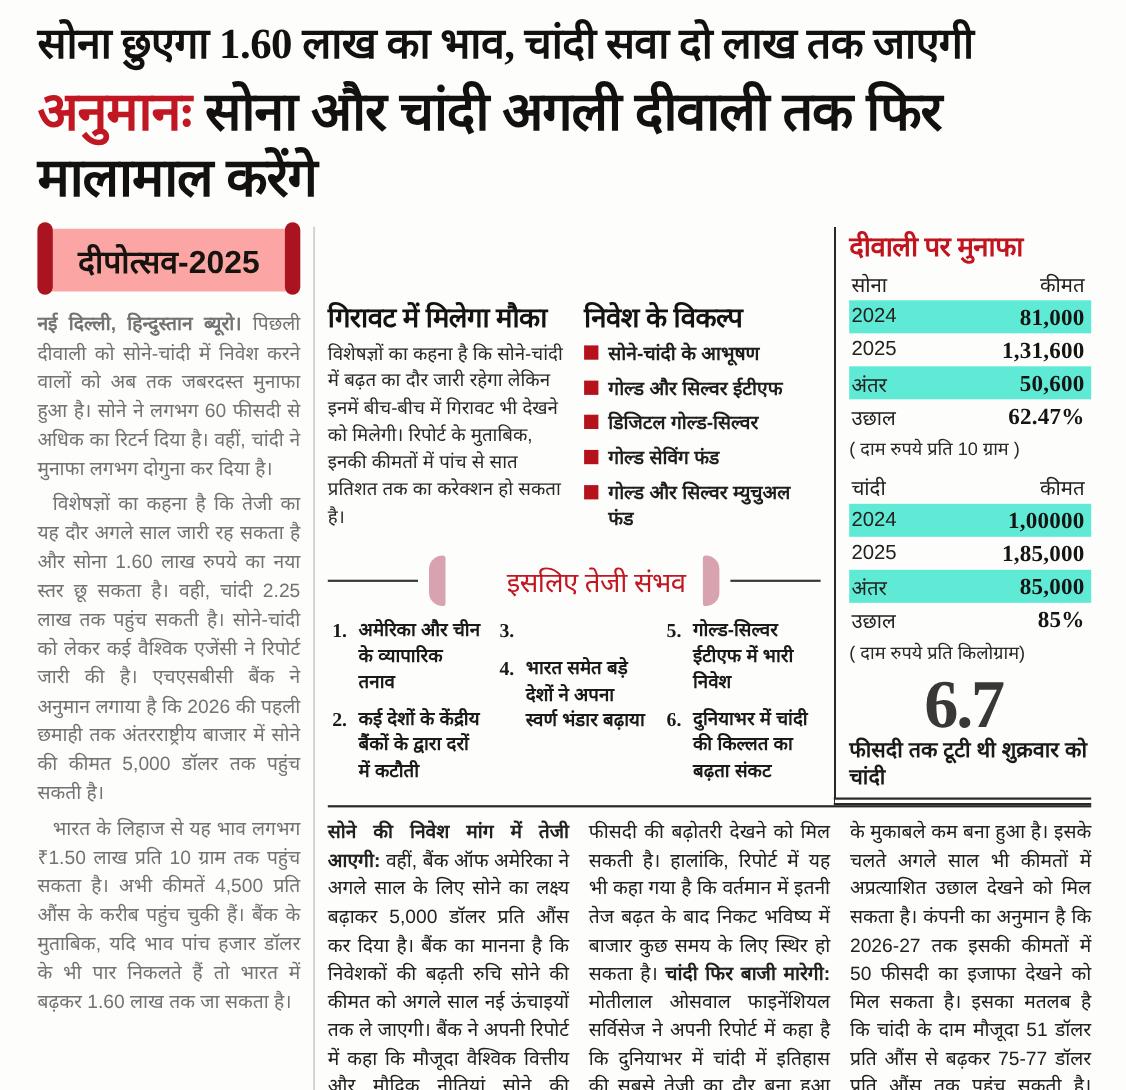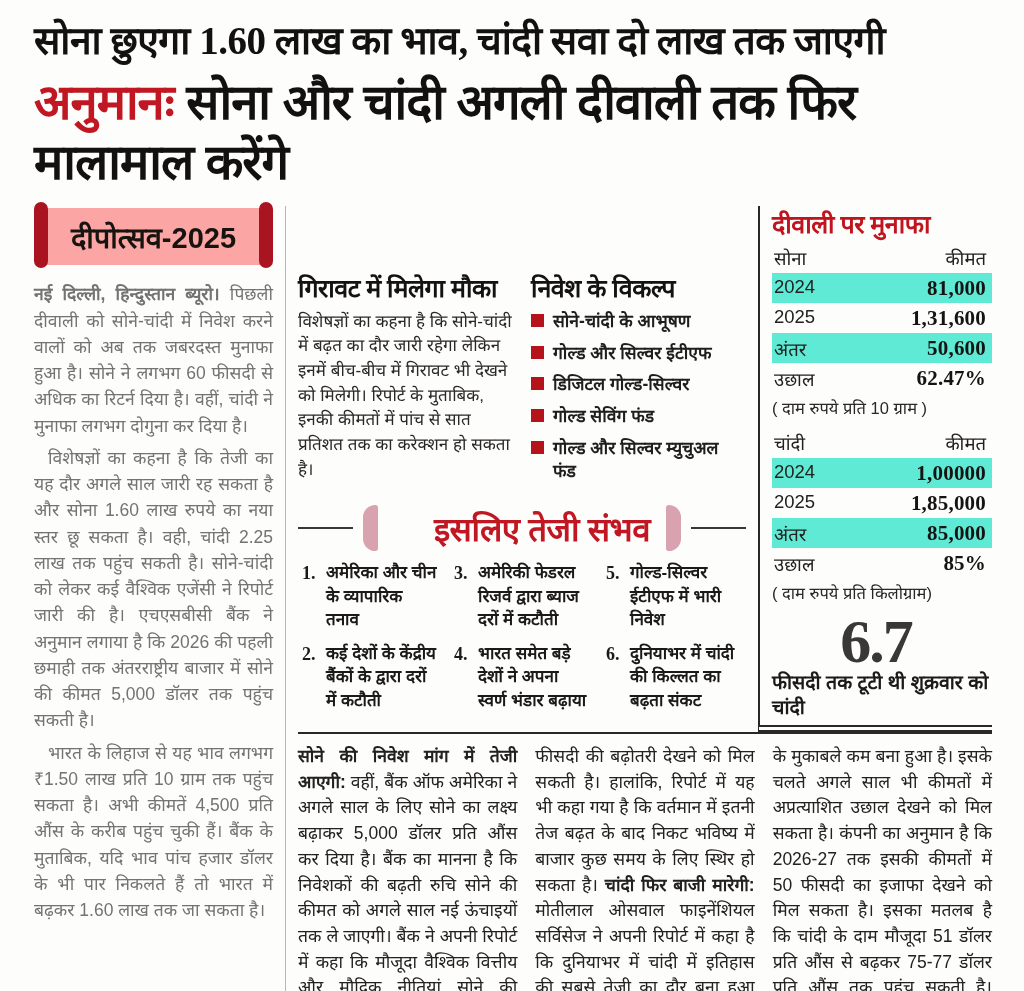--- a/index.html
+++ b/index.html
@@ -63,21 +63,21 @@
   }
   .sq { width:13px; height:13px; background:#b5121c; flex:0 0 13px; margin:4px 9px 0 0; }
 
   
   .reasons { margin-top:10px; }
   .reasons-head { display:flex; align-items:center; margin-bottom:10px; }
   .r-line { flex:1; height:2px; background:#3a3836; }
   .r-brk { width:15px; height:46px; background:#d8a3af; margin:0 10px; }
   .r-brk.l { border-radius:14px 3px 3px 14px; }
   .r-brk.r { border-radius:3px 14px 14px 3px; }
-  .r-title { font-size:33px; font-weight:700; color:#c01722; letter-spacing:-0.5px; padding:0 6px;margin-left:40px; }
+  .r-title { font-size:25px; font-weight:400; color:#c01722; letter-spacing:-0.5px; padding:0 6px;margin-left:40px; }
   .reasons-grid { display:flex; gap:16px; padding:0 4px 10px 4px; }
   .r-col { flex:1; }
   .r-item { display:flex; font-size:17px; font-weight:700; line-height:1.38; margin-bottom:10px; color:#1c1a18; }
   .r-num { flex:0 0 24px; font-weight:800; font-family:"Liberation Serif", serif; font-size:18px; }
 
   
   .table-col {
     width:234px; flex:0 0 234px; margin-left:12px; padding-left:12px;
     border-left:2px solid #2a2825; border-bottom:7px double #2a2825;
     padding-bottom:6px;
@@ -179,21 +179,20 @@
                     <span>अमेरिका और चीन के व्यापारिक तनाव</span>
                   </div>
                 <div class="r-item">
                     <span class="r-num">2.</span>
                     <span>कई देशों के केंद्रीय बैंकों के द्वारा दरों में कटौती</span>
                   </div>
               </div>
               <div class="r-col">
                 <div class="r-item">
                     <span class="r-num">3.</span>
-                    <span>अमेरिकी फेडरल रिजर्व द्वारा ब्याज दरों में कटौती</span>
                   </div>
                 <div class="r-item">
                     <span class="r-num">4.</span>
                     <span>भारत समेत बड़े देशों ने अपना स्वर्ण भंडार बढ़ाया</span>
                   </div>
               </div>
               <div class="r-col">
                 <div class="r-item">
                     <span class="r-num">5.</span>
                     <span>गोल्ड-सिल्वर ईटीएफ में भारी निवेश</span>

